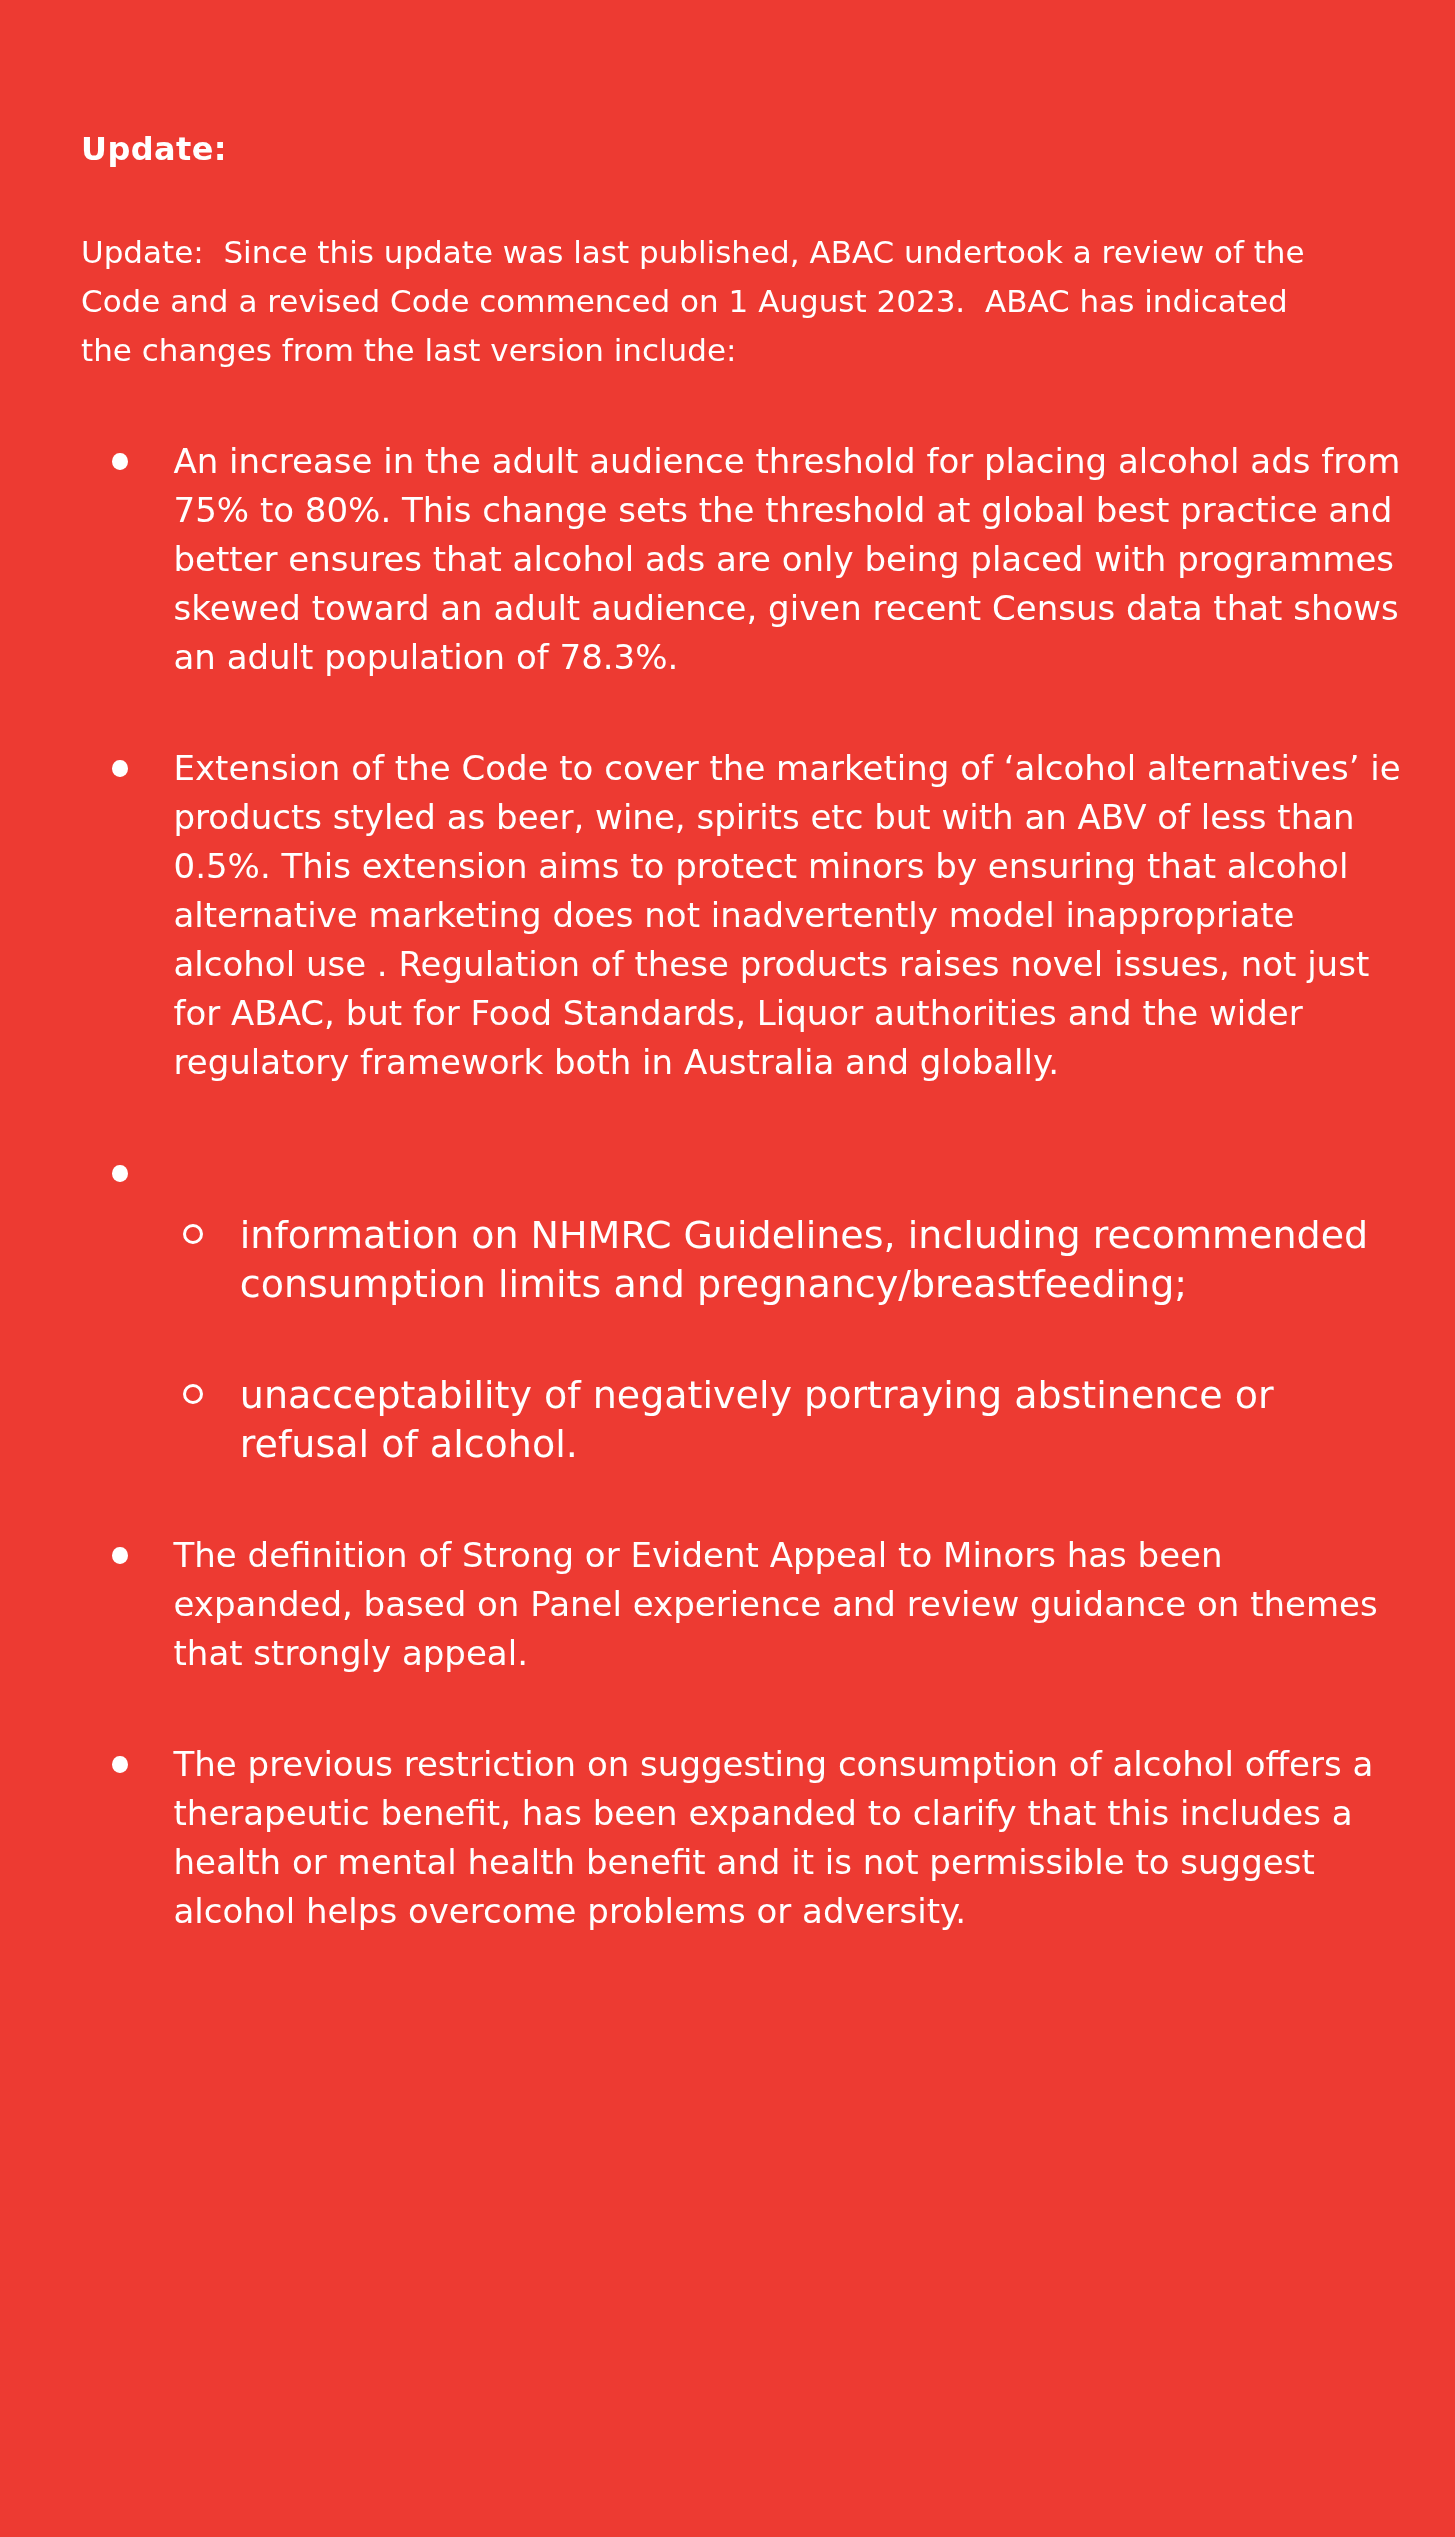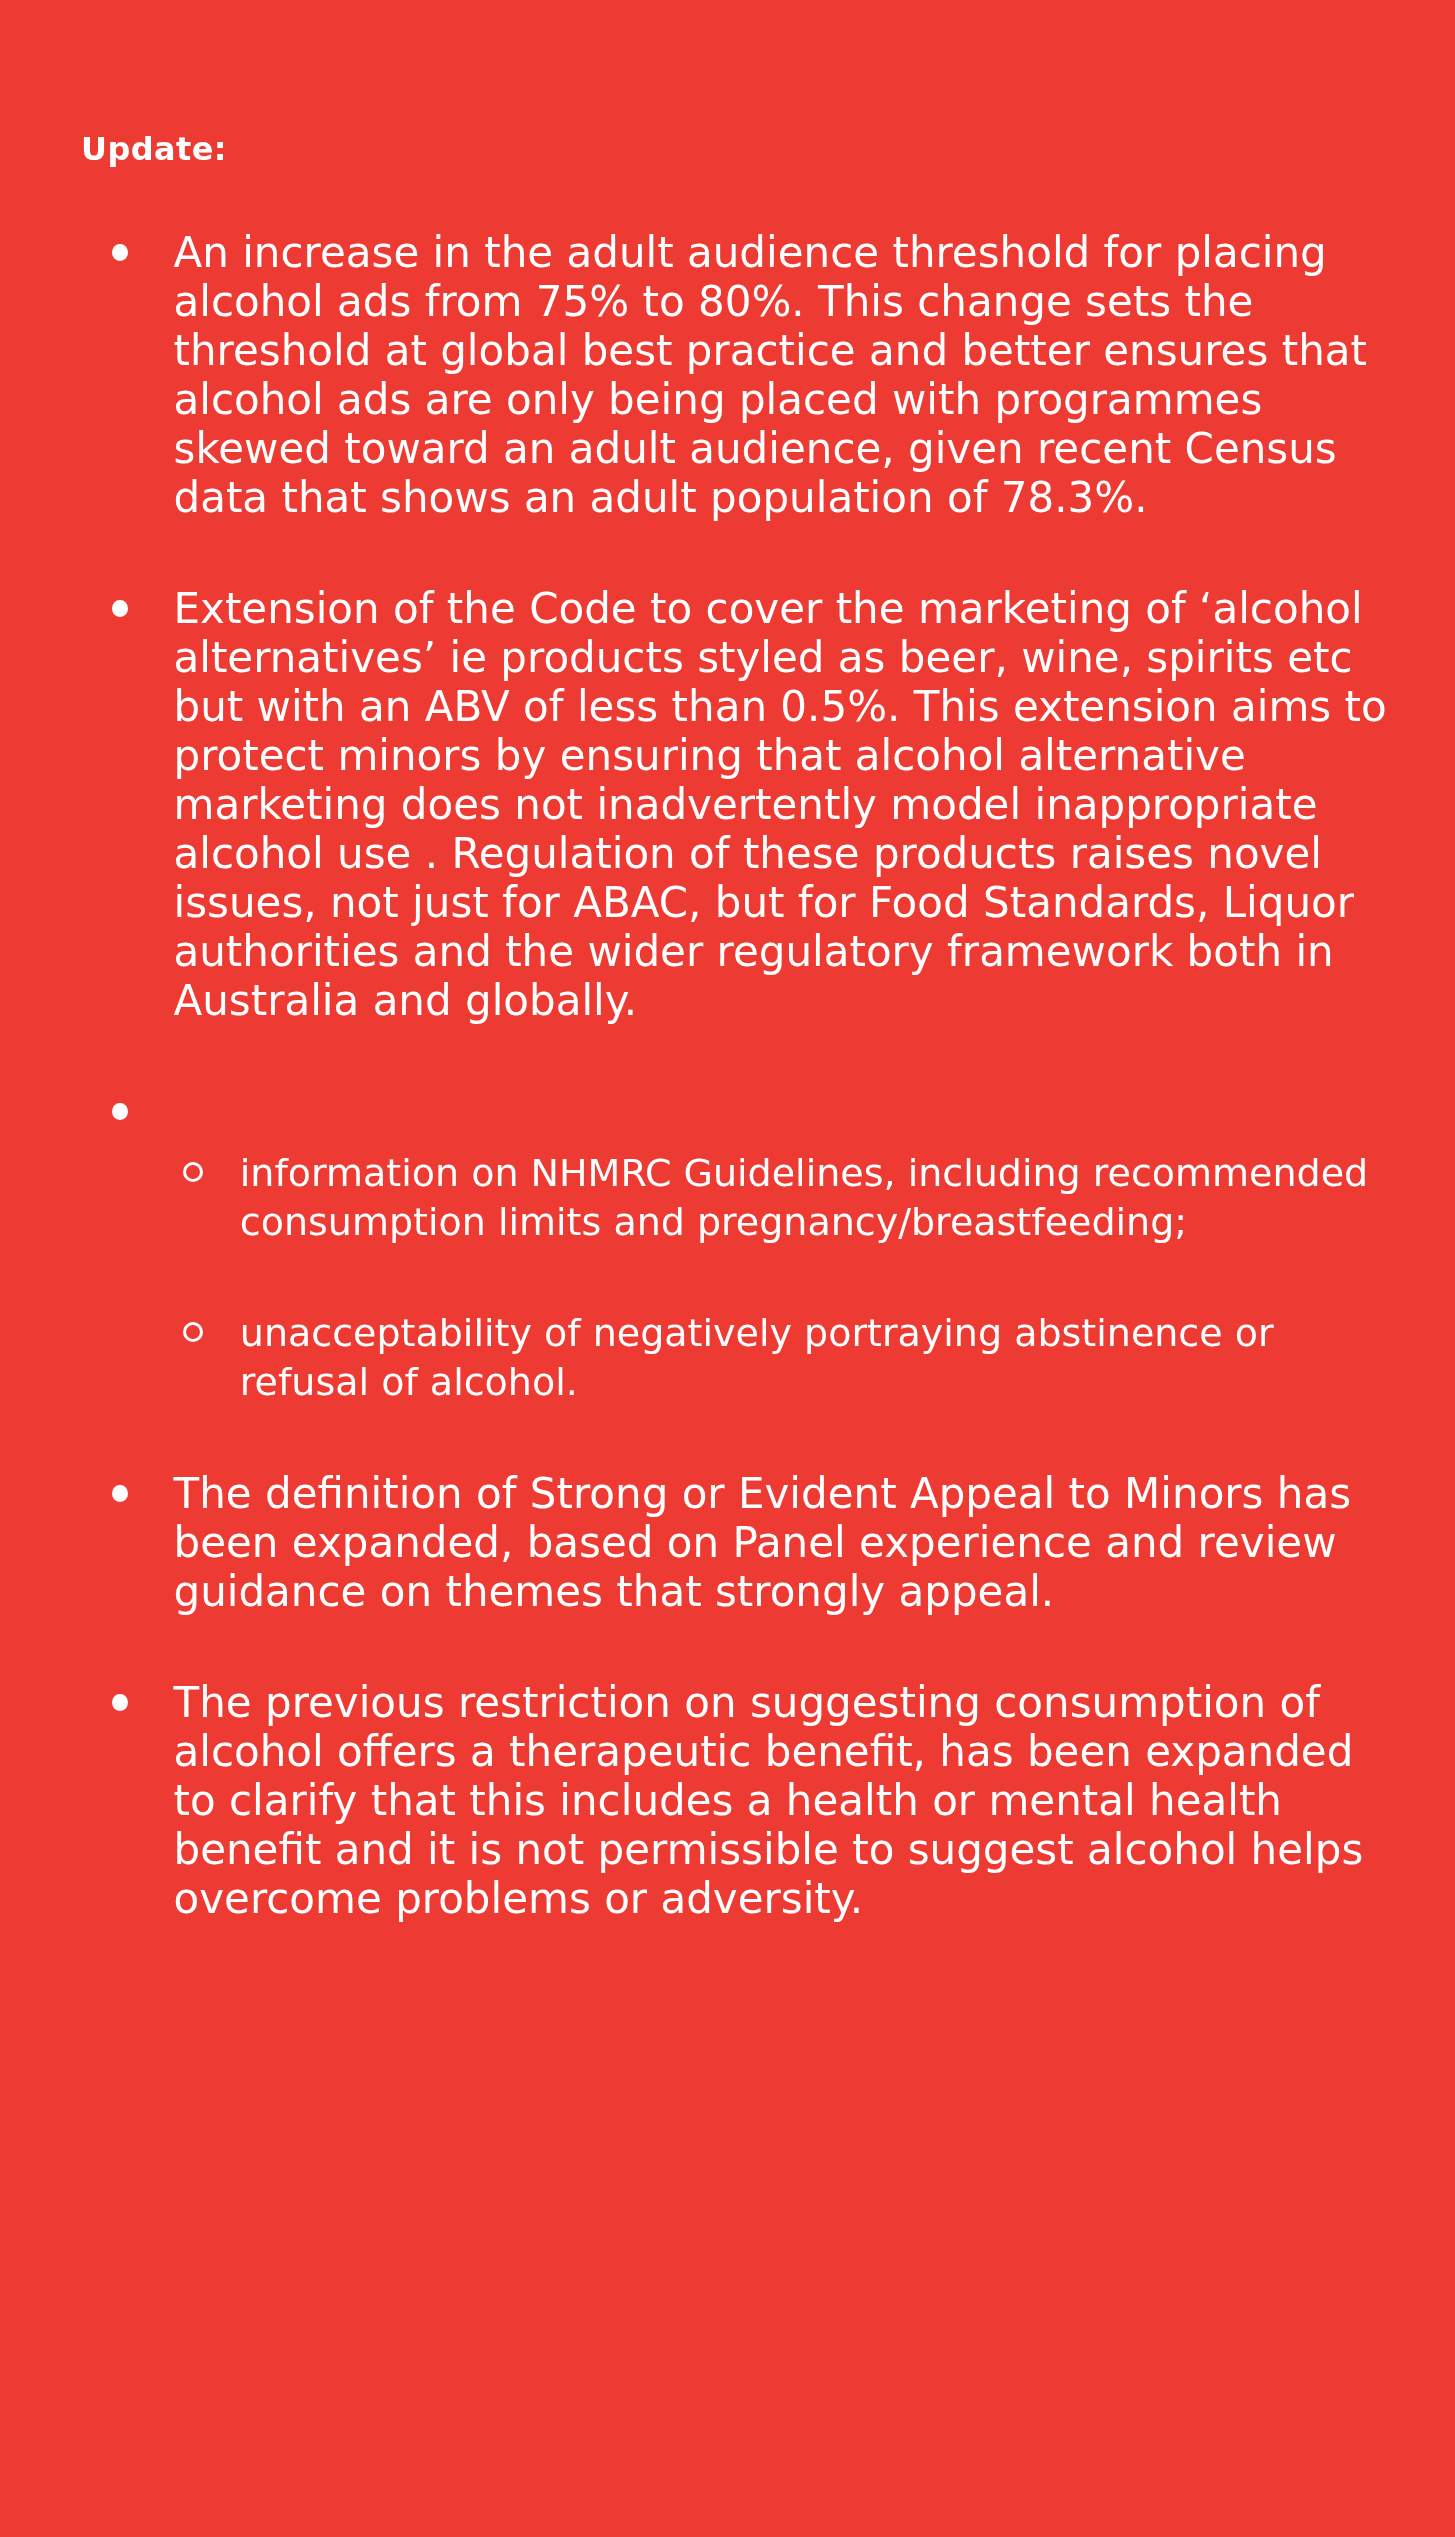--- a/index.html
+++ b/index.html
@@ -61,21 +61,21 @@
     margin-left: 31px;
     margin-top: 15.5px;
   }
 
   .bullet-body {
     margin-left: 46px;
     max-width: 1229px;
   }
 
   .bullet-text {
-    font-size: 42px;
+    font-size: 34px;
     font-weight: 500;
     line-height: 49px;
     white-space: pre-wrap;
   }
 
   ul.sub-bullet-list {
     list-style: none;
     margin-top: 62px;
   }
 
@@ -107,20 +107,21 @@
     white-space: pre-wrap;
   }
 </style>
 </head>
 <body>
 
 <div class="page">
 
   <h1 class="update-heading">Update:</h1>
 
+  <p class="intro-paragraph">Update:  Since this update was last published, ABAC undertook a review of the Code and a revised Code commenced on 1 August 2023.  ABAC has indicated the changes from the last version include:</p>
 
   <ul class="bullet-list">
 
     <li class="bullet-item">
       <span class="bullet-dot"></span>
       <div class="bullet-body">
         <div class="bullet-text">An increase in the adult audience threshold for placing alcohol ads from 75% to 80%. This change sets the threshold at global best practice and better ensures that alcohol ads are only being placed with programmes skewed toward an adult audience, given recent Census data that shows an adult population of 78.3%.</div>
       </div>
     </li>
 

